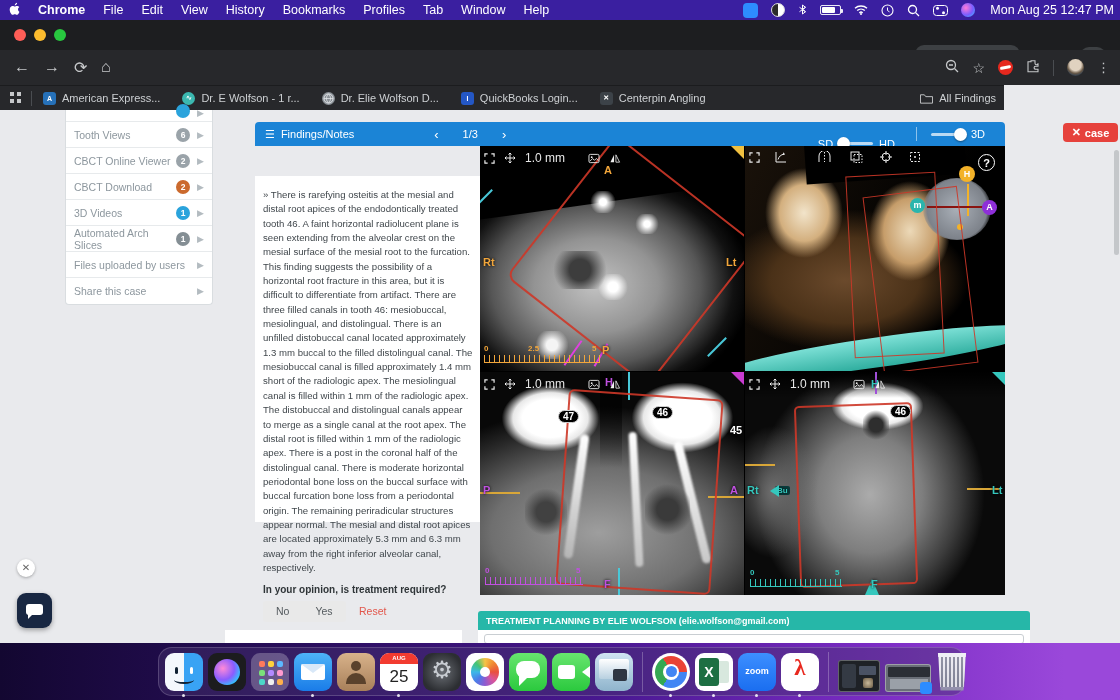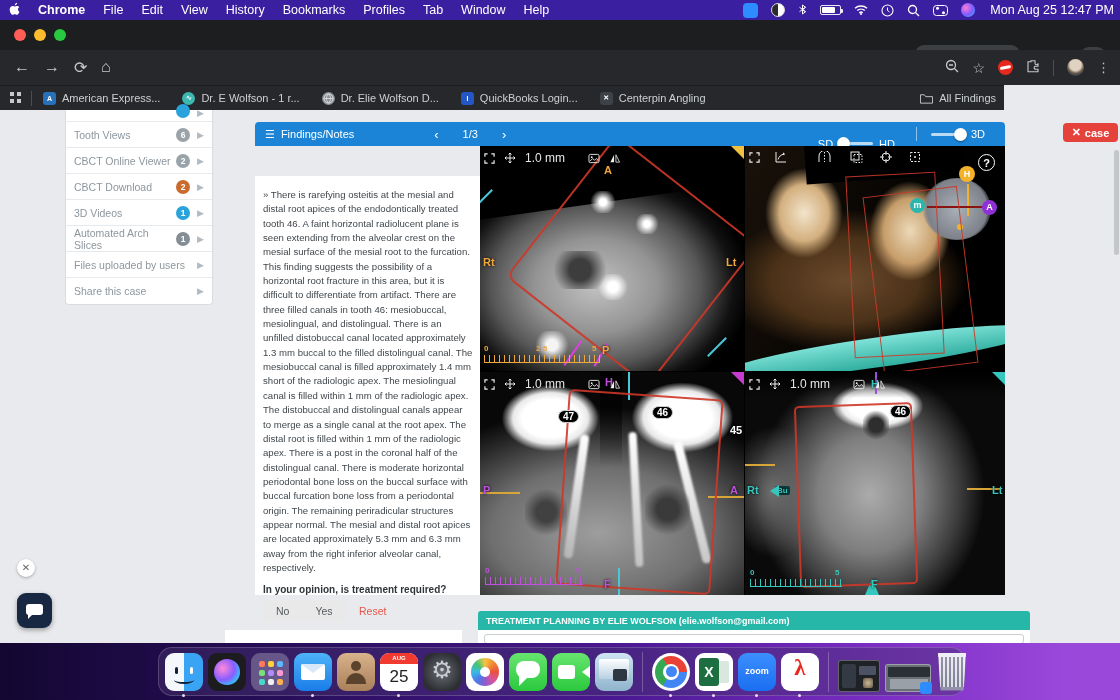--- a/index.html
+++ b/index.html
@@ -68,21 +68,21 @@
   .vhead .seg { display:flex; align-items:center; gap:6px; padding:0 10px; }
   .toggle-track { width:34px; height:3px; background:rgba(255,255,255,.7); border-radius:2px; position:relative; }
   .knob { width:13px; height:13px; background:#fff; border-radius:50%; position:absolute; top:-5px;
     box-shadow:0 1px 2px rgba(0,0,0,.4); }
   .closebtn { position:absolute; left:1063px; top:13px; width:55px; height:19px; background:#e6423c;
     border-radius:4px; color:#fff; font-size:11px; font-weight:bold; display:flex; align-items:center;
     justify-content:center; gap:4px; }
 
   .banner { position:absolute; left:255px; top:36px; width:225px; height:30px; background:#e6423c;
     color:#fff; font-size:9.5px; font-weight:bold; padding:3px 8px; line-height:12px; }
-  .findcol { position:absolute; left:255px; top:66px; width:225px; height:419px; background:#fff; }
+  .findcol { position:absolute; left:255px; top:66px; width:225px; height:346px; background:#fff; }
   .findtext { position:absolute; left:8px; top:12px; width:210px; font-size:9.6px; line-height:14.35px;
     color:#40474c; }
   .question { position:absolute; left:8px; top:408px; width:210px; font-size:10px; font-weight:bold; color:#2f3538; }
   .btngroup { position:absolute; left:8px; top:425px; height:21px; background:#e9e9e9; border-radius:3px;
     display:flex; }
   .btn { padding:0 13px; font-size:10.5px; color:#555b5f; line-height:21px; }
   .resetbtn { position:absolute; left:96px; top:425px; font-size:10.5px; color:#e2574c; line-height:21px; padding:0 8px; }
 
   
   .grid { position:absolute; left:480px; top:36px; width:525px; height:449px; background:#000; }
@@ -461,21 +461,21 @@
           <svg width="12" height="11" viewBox="0 0 12 12">
               <path d="M5 2v8L1 10z" fill="#eee"></path>
               <path d="M7 2v8l4 0z" fill="none" stroke="#eee" stroke-width=".9"></path>
             </svg>
         </div>
         <span class="mk mko" style="left:124px;top:18px;">A</span>
         <span class="mk mko" style="left:3px;top:110px;">Rt</span>
         <span class="mk mko" style="left:246px;top:110px;">Lt</span>
         <span class="mk mko" style="left:122px;top:198px;">P</span>
         <span class="rnum mko" style="left:4px;top:198px;color:#f2a63b;">0</span>
-        <span class="rnum" style="left:56px;top:198px;color:#f2a63b;">2.5</span>
+        <span class="rnum" style="left:48px;top:198px;color:#f2a63b;">2.5</span>
         <span class="rnum" style="left:112px;top:198px;color:#f2a63b;">5</span>
         <div class="ruler" style="left:4px;top:209px;width:116px;color:#f2a63b;"></div>
       </div>
 
       <div class="quad" style="left:265px;top:0;width:260px;height:225px;">
         <div class="abs" style="left:0;top:0;right:0;bottom:0;background:linear-gradient(115deg,#1a120a,#000 65%);"></div>
         <div class="abs" style="left:-20px;top:30px;width:300px;height:190px;background:radial-gradient(ellipse 55% 50% at 40% 55%,#6b4a2c,#4a3118 45%,rgba(0,0,0,0) 75%);"></div>
         <div class="abs" style="left:5px;top:15px;width:120px;height:130px;background:radial-gradient(ellipse 45% 48% at 45% 40%,#f2e4ca,#d3af7e 45%,rgba(0,0,0,0) 72%);"></div>
         <div class="abs" style="left:100px;top:25px;width:130px;height:150px;background:radial-gradient(ellipse 42% 45% at 50% 40%,#ecd9b8,#c69d6a 48%,rgba(0,0,0,0) 74%);"></div>
         <div class="abs" style="left:60px;top:-12px;width:160px;height:45px;background:#000;transform:rotate(-4deg);"></div>

